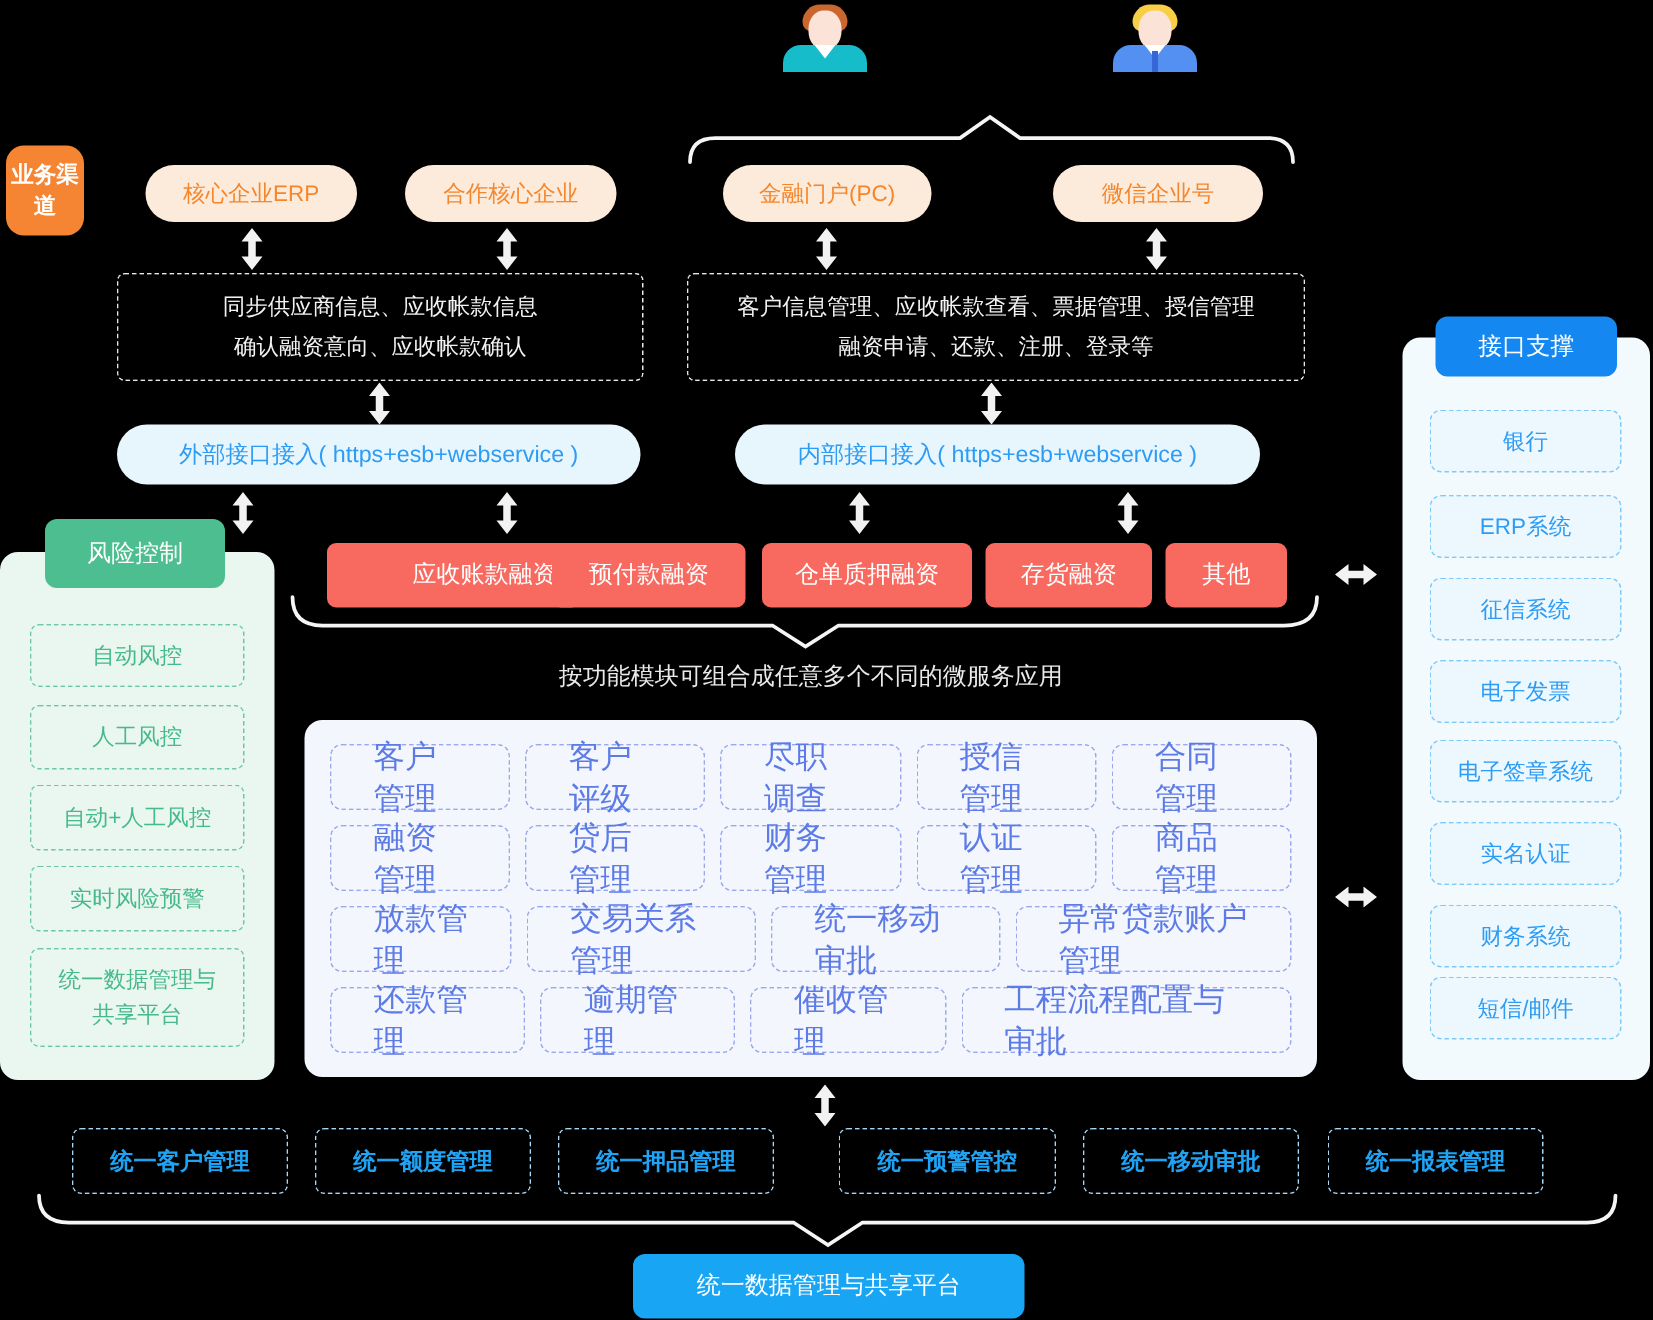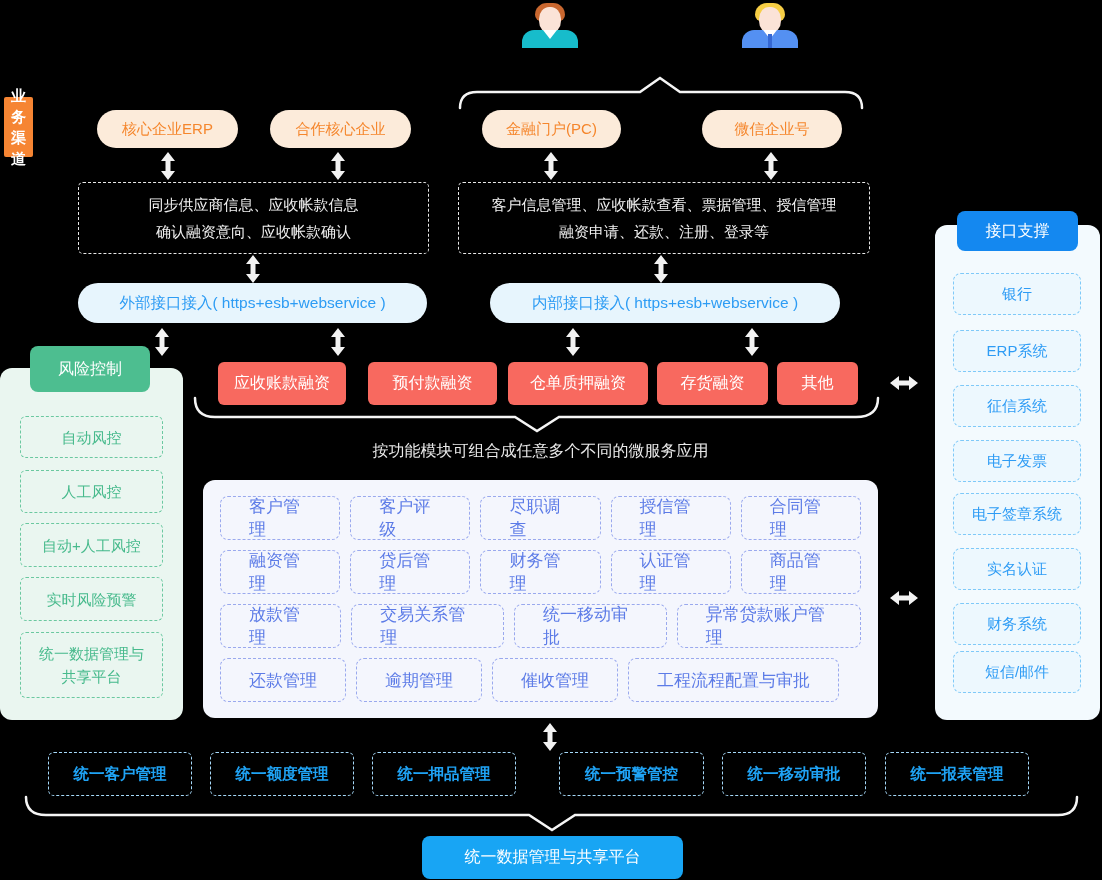--- a/index.html
+++ b/index.html
@@ -11,21 +11,21 @@
   
   .person{position:absolute;width:56px;height:45px;}
   .p-hair{position:absolute;left:13px;top:0;width:30px;height:18px;border-radius:15px 15px 8px 8px;}
   .p-face{position:absolute;left:17px;top:4px;width:22px;height:26px;border-radius:46%;background:#FBE3D7;}
   .p-body{position:absolute;left:0;top:27px;width:56px;height:18px;border-radius:12px 12px 0 0;}
   .p-collar{position:absolute;left:21px;top:27px;width:0;height:0;
             border-left:7px solid transparent;border-right:7px solid transparent;border-top:9px solid #fff;}
   .p-tie{position:absolute;left:26px;top:31px;width:4px;height:14px;background:#3568D4;}
 
   
-  .biz-label{left:4px;top:97px;width:29px;height:60px;background:#F68533;border-radius:2px;
+  .biz-label{left:4px;top:97px;width:52px;height:60px;background:#F68533;border-radius:12px;
              color:#fff;font-size:15px;line-height:21px;font-weight:bold;}
 
   
   .chan{top:110px;height:38px;background:#FCEBDA;border-radius:19px;color:#F5862C;font-size:15px;}
 
   
   .darkbox{border:1.5px dashed #E8E8E8;border-radius:5px;color:#F2F2F2;font-size:15px;
            line-height:27px;flex-direction:column;}
 
   
@@ -41,21 +41,21 @@
   
   .fin{top:362px;height:43px;background:#F8695F;border-radius:6px;color:#fff;font-size:16px;}
 
   
   .caption{left:203px;top:441px;width:675px;color:#E9E9E9;font-size:16px;text-align:center;}
 
   
   .micro-panel{left:203px;top:480px;width:675px;height:238px;background:#F4F6FD;border-radius:12px;
                box-sizing:border-box;padding:16px 17px;display:flex;flex-direction:column;gap:10px;}
   .micro-row{display:flex;gap:10px;}
-  .micro-item{height:44px;border:1.5px dashed #9AA9EE;border-radius:8px;color:#5C7BE7;font-size:17px;
+  .micro-item{height:44px;border:1.5px dashed #9AA9EE;border-radius:8px;color:#5C7BE7;font-size:21px;
               padding:0 28px;box-sizing:border-box;display:flex;align-items:center;justify-content:center;}
 
   
   .sup-panel{left:935px;top:225px;width:165px;height:495px;background:#F3FAFE;border-radius:12px;}
   .sup-head{left:957px;top:211px;width:121px;height:40px;background:#1488F0;border-radius:8px;
             color:#fff;font-size:16px;z-index:2;}
   .sup-item{left:953px;width:128px;height:42px;background:#EDF8FE;border:1.5px dashed #7FC9F8;
             border-radius:8px;color:#2E9CF5;font-size:15px;box-sizing:border-box;}
 
   
@@ -183,21 +183,21 @@
   <div class="abs flexc risk-item" style="top:523px;height:44px;">
     <span>自动+人工风控</span>
   </div>
   <div class="abs flexc risk-item" style="top:577px;height:44px;">
     <span>实时风险预警</span>
   </div>
   <div class="abs flexc risk-item" style="top:632px;height:66px;">
     <span>统一数据管理与共享平台</span>
   </div>
 
-  <div class="abs flexc fin" style="left:218px;width:128px;">
+  <div class="abs flexc fin" style="left:218px;width:128px;padding-left:41px;">
     <span>应收账款融资</span>
   </div>
   <div class="abs flexc fin" style="left:368px;width:129px;font-family:Liberation Mono, monospace;">
     <span>预付款融资</span>
   </div>
   <div class="abs flexc fin" style="left:508px;width:140px;">
     <span>仓单质押融资</span>
   </div>
   <div class="abs flexc fin" style="left:657px;width:111px;">
     <span>存货融资</span>

